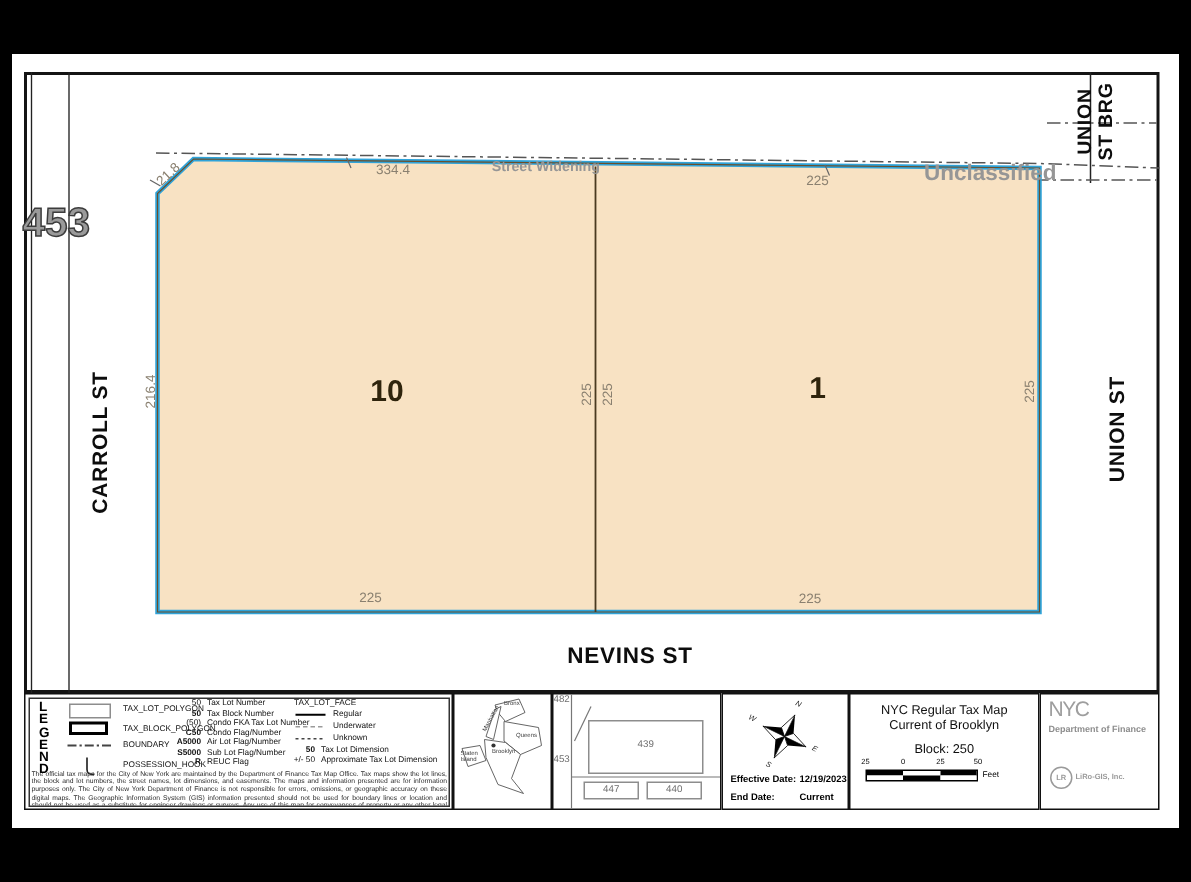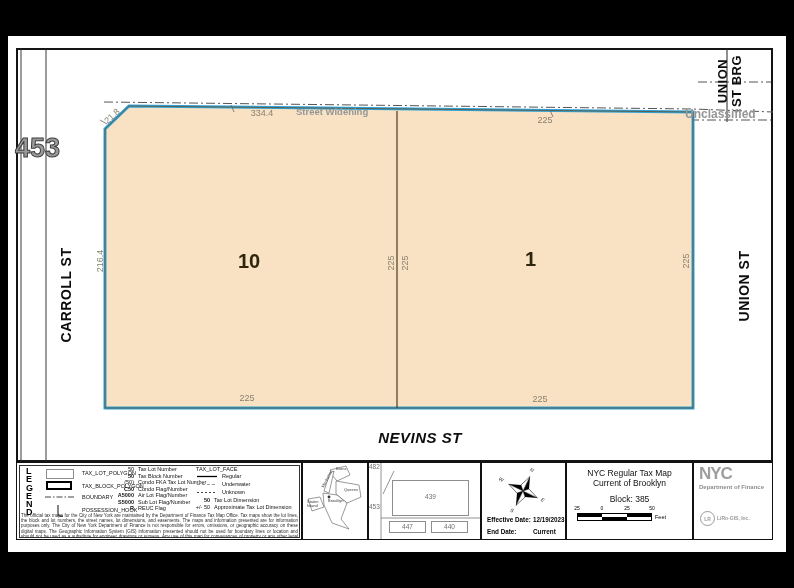--- a/index.html
+++ b/index.html
@@ -5,41 +5,41 @@
   html,body{margin:0;padding:0;background:#000;}
   #page{position:relative;width:794px;height:588px;background:#000;overflow:hidden;
         font-family:"Liberation Sans",sans-serif;}
   .abs{position:absolute;}
   #paper{left:8px;top:36px;width:778px;height:516px;background:#fff;}
   #neatline{left:16px;top:48px;width:757px;height:414px;border:2px solid #141414;box-sizing:border-box;}
   svg.overlay{left:0;top:0;width:794px;height:588px;pointer-events:none;}
   
   .dim{font-size:9px;color:#8a8070;letter-spacing:0;white-space:nowrap;text-align:center;}
   .rot{transform:rotate(-90deg);transform-origin:center;}
-  .lotnum{font-weight:bold;font-size:20px;color:#2f240c;}
+  .lotnum{font-weight:bold;font-size:20px;color:#2f240c;text-align:center;}
   .street{font-weight:bold;font-size:14px;color:#0d0d0d;text-align:center;white-space:nowrap;letter-spacing:.5px;}
   .muted{color:#969696;font-weight:bold;}
   #blk453{font-size:27px;font-weight:bold;color:#9a9a9a;-webkit-text-stroke:1px #3c3c3c;letter-spacing:0;}
   
   .panel{border:1.5px solid #111;box-sizing:border-box;background:#fff;}
   .tiny{font-size:5.5px;color:#111;white-space:nowrap;}
   .tcode{font-size:5.5px;color:#111;text-align:right;white-space:nowrap;}
   .b{font-weight:bold;}
   #legend-inner{left:18.5px;top:464.5px;width:281px;height:73px;border:1px solid #333;box-sizing:border-box;}
   .legletter{font-size:9px;font-weight:bold;line-height:8.3px;color:#000;}
   #disclaimer{font-size:4.5px;line-height:5.2px;color:#2b2b2b;text-align:justify;}
   .locnum{font-size:6.5px;color:#6f6f6f;white-space:nowrap;}
   .locbox{border:1px solid #8d8d8d;box-sizing:border-box;}
   .datefield{font-size:6.3px;font-weight:bold;color:#000;white-space:nowrap;}
   .titleline{font-size:8.5px;color:#101010;text-align:center;white-space:nowrap;}
   .scalelab{font-size:5px;color:#000;text-align:center;width:10px;}
   #scalebar{display:grid;grid-template-columns:1fr 1fr 1fr;grid-template-rows:1fr 1fr;border:1px solid #000;box-sizing:border-box;}
   #scalebar div{border:0;}
   .cellb{background:#000;} .cellw{background:#fff;}
-  #nyclogo{font-size:17px;font-weight:bold;letter-spacing:-1px;color:#9e9e9e;}
+  #nyclogo{font-size:14px;font-weight:normal;letter-spacing:-1px;color:#9e9e9e;}
   #dof{font-size:6px;font-weight:bold;color:#8d8d8d;}
   #liro-circle{width:13px;height:13px;border:1.5px solid #9a9a9a;border-radius:50%;
                font-size:5px;font-weight:bold;color:#9a9a9a;display:flex;align-items:center;justify-content:center;}
   .vendor{font-size:5px;color:#9a9a9a;font-weight:bold;}
   .inset-label{font-size:4px;color:#3c3c3c;line-height:4.2px;white-space:nowrap;}
   .compass-label{font-size:5px;font-style:italic;color:#222;}
 </style>
 </head>
 <body>
 
@@ -63,28 +63,28 @@
 
     <line x1="397" y1="111" x2="397" y2="408" stroke="#4a3a20" stroke-width="1.2"></line>
 
     <line x1="231" y1="105" x2="234" y2="112" stroke="#666" stroke-width="0.8"></line>
     <line x1="550" y1="110" x2="553" y2="117" stroke="#666" stroke-width="0.8"></line>
     <line x1="100" y1="120" x2="107" y2="124" stroke="#666" stroke-width="0.8"></line>
   </svg>
 
   <div class="abs" id="blk453" style="left:15px;top:133px;">453</div>
   <div class="abs street rot" style="left:6px;top:287px;width:120px;">CARROLL ST</div>
-  <div class="abs street" style="left:350px;top:429px;width:140px;font-size:15px;font-style:italic;">NEVINS ST</div>
+  <div class="abs street" style="left:350px;top:429px;width:140px;font-size:15px;">NEVINS ST</div>
   <div class="abs street rot" style="left:684px;top:278px;width:120px;">UNION ST</div>
   <div class="abs rot" style="left:676px;top:66px;width:110px;height:30px;">
     <div class="street" style="font-size:13px;line-height:14px;">UNION</div>
     <div class="street" style="font-size:13px;line-height:14px;">ST BRG</div>
   </div>
-  <div class="abs muted" style="left:296px;top:106px;width:104px;font-size:9.5px;text-align:left;">Street Widening</div>
-  <div class="abs muted" style="left:685px;top:107px;width:64px;font-size:12px;text-align:right;">Unclassified</div>
+  <div class="abs muted" style="left:296px;top:106px;width:104px;font-size:9.5px;text-align:right;">Street Widening</div>
+  <div class="abs muted" style="left:616px;top:107px;width:64px;font-size:15px;text-align:right;">Unclassified</div>
 
   <div class="abs lotnum" style="left:238px;top:250px;width:40px;">10</div>
   <div class="abs lotnum" style="left:525px;top:248px;width:40px;">1</div>
 
   <div class="abs dim" style="left:98px;top:111px;width:28px;transform:rotate(-43deg);">21.8</div>
   <div class="abs dim" style="left:240px;top:108px;width:44px;">334.4</div>
   <div class="abs dim" style="left:531px;top:115px;width:28px;">225</div>
   <div class="abs dim rot" style="left:80px;top:256px;width:40px;">216.4</div>
   <div class="abs dim rot" style="left:377px;top:258px;width:28px;">225</div>
   <div class="abs dim rot" style="left:391px;top:258px;width:28px;">225</div>
@@ -199,21 +199,21 @@
     <span class="abs compass-label" style="left:-8px;top:15px;">W</span>
   </div>
   <div class="abs datefield" style="left:487px;top:516px;">Effective Date:</div>
   <div class="abs datefield" style="left:533px;top:516px;">12/19/2023</div>
   <div class="abs datefield" style="left:487px;top:528px;">End Date:</div>
   <div class="abs datefield" style="left:533px;top:528px;">Current</div>
 
   <div class="abs panel" style="left:566px;top:462px;width:127px;height:78px;"></div>
   <div class="abs titleline" style="left:566px;top:468px;width:127px;">NYC Regular Tax Map</div>
   <div class="abs titleline" style="left:566px;top:478px;width:127px;">Current of Brooklyn</div>
-  <div class="abs titleline" style="left:566px;top:494px;width:127px;">Block: 385</div>
+  <div class="abs titleline" style="left:566px;top:494px;width:127px;">Block: 250</div>
   <div class="abs scalelab" style="left:572px;top:505px;">25</div>
   <div class="abs scalelab" style="left:597px;top:505px;">0</div>
   <div class="abs scalelab" style="left:622px;top:505px;">25</div>
   <div class="abs scalelab" style="left:647px;top:505px;">50</div>
   <div class="abs" id="scalebar" style="left:577px;top:513px;width:75px;height:8px;">
     <div class="cellb"></div>
     <div class="cellw"></div>
     <div class="cellb"></div>
     <div class="cellw"></div>
     <div class="cellb"></div>

